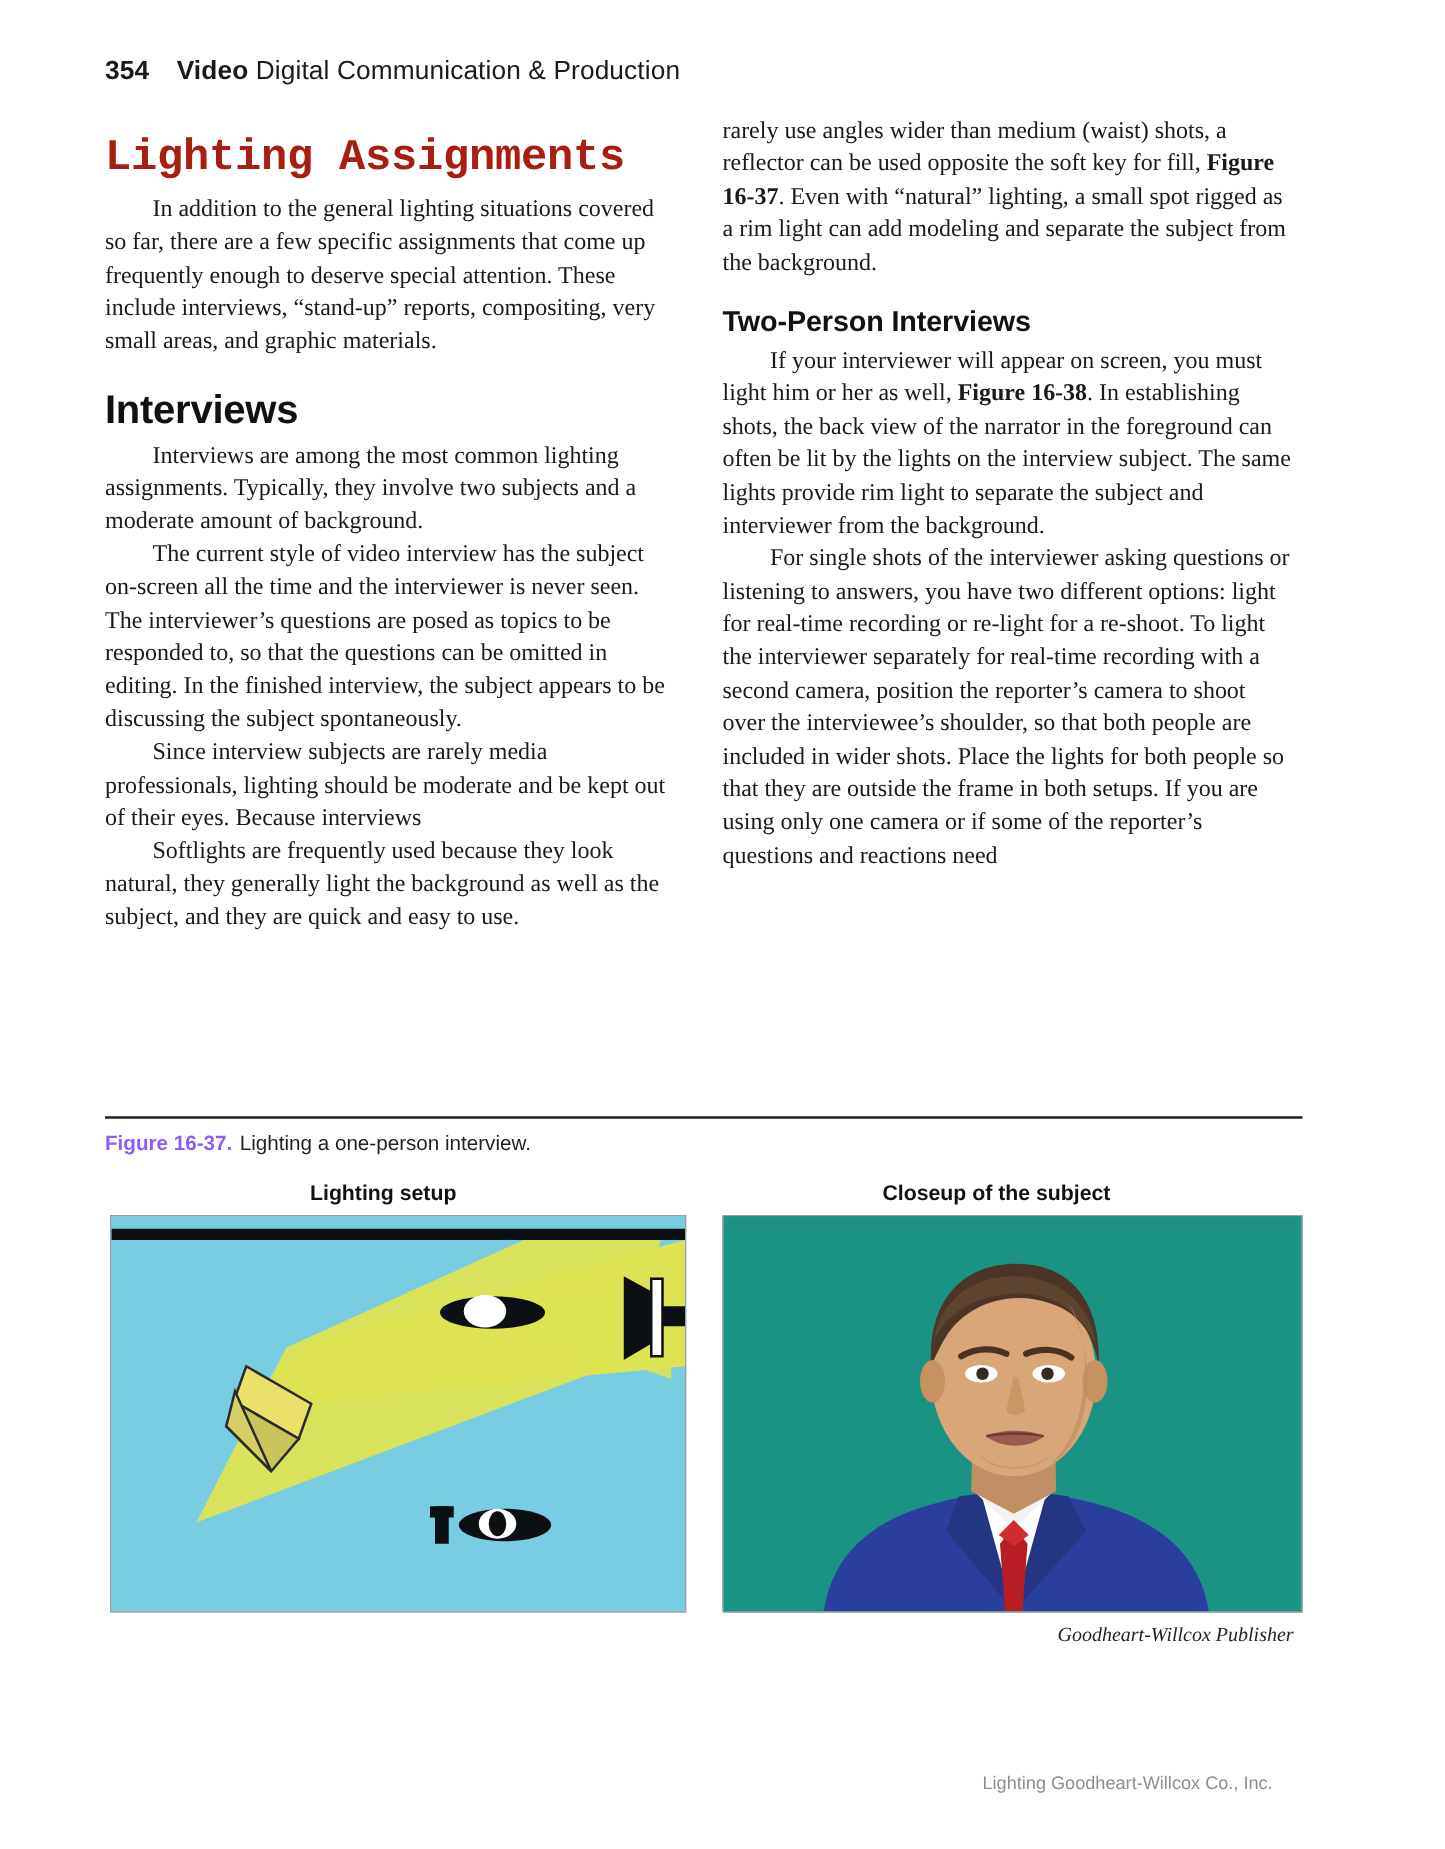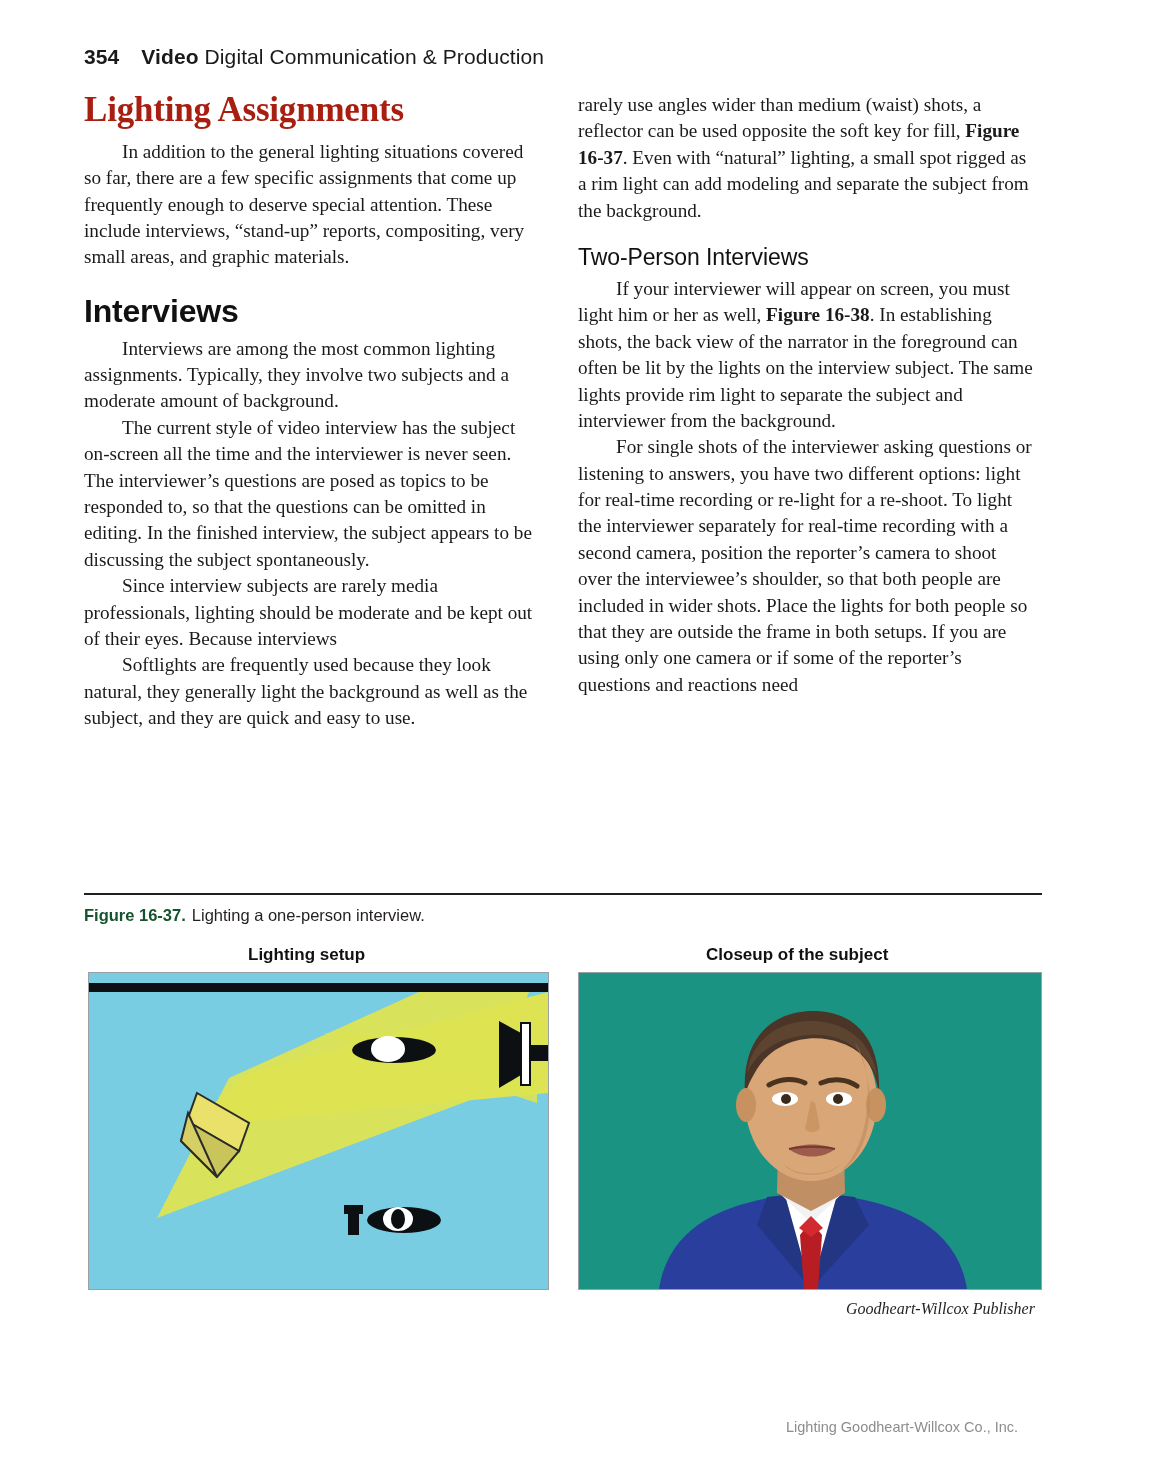--- a/index.html
+++ b/index.html
@@ -42,39 +42,39 @@
   
   .col {
     position: absolute;
     top: 92px;
     width: 455px;
   }
   .col-left { left: 84px; }
   .col-right { left: 578px; }
 
   h1.chapter-head {
-    font-family: Liberation Serif, serif;
+    font-family: Liberation Mono, monospace;
     font-weight: bold;
     font-size: 35px;
     color: #a81f12;
-    margin: 0 0 10px 0;
+    margin: 16px 0 10px 0;
     letter-spacing: -0.2px;
     line-height: 1.05;
   }
   h2.section-head {
     font-family: "Liberation Sans", sans-serif;
     font-weight: bold;
     font-size: 32px;
     margin: 22px 0 6px 0;
     color: #111;
     letter-spacing: -0.2px;
   }
   h3.sub-head {
     font-family: "Liberation Sans", sans-serif;
-    font-weight: normal;
+    font-weight: bold;
     font-size: 23px;
     margin: 20px 0 5px 0;
     color: #111;
     letter-spacing: -0.1px;
   }
   p.body {
     font-size: 19.2px;
     line-height: 1.375;
     margin: 0;
     text-align: left;
@@ -103,21 +103,21 @@
   .figure-caption {
     position: absolute;
     left: 84px;
     top: 906px;
     font-family: "Liberation Sans", sans-serif;
     font-size: 16.5px;
     color: #231f20;
     white-space: nowrap;
   }
   .figure-caption .fignum {
-    color: #14532d;
+    color: #8b5cf6;
     font-weight: bold;
     margin-right: 6px;
   }
 
   .panel-label {
     position: absolute;
     font-family: "Liberation Sans", sans-serif;
     font-weight: bold;
     font-size: 17px;
     color: #111;

